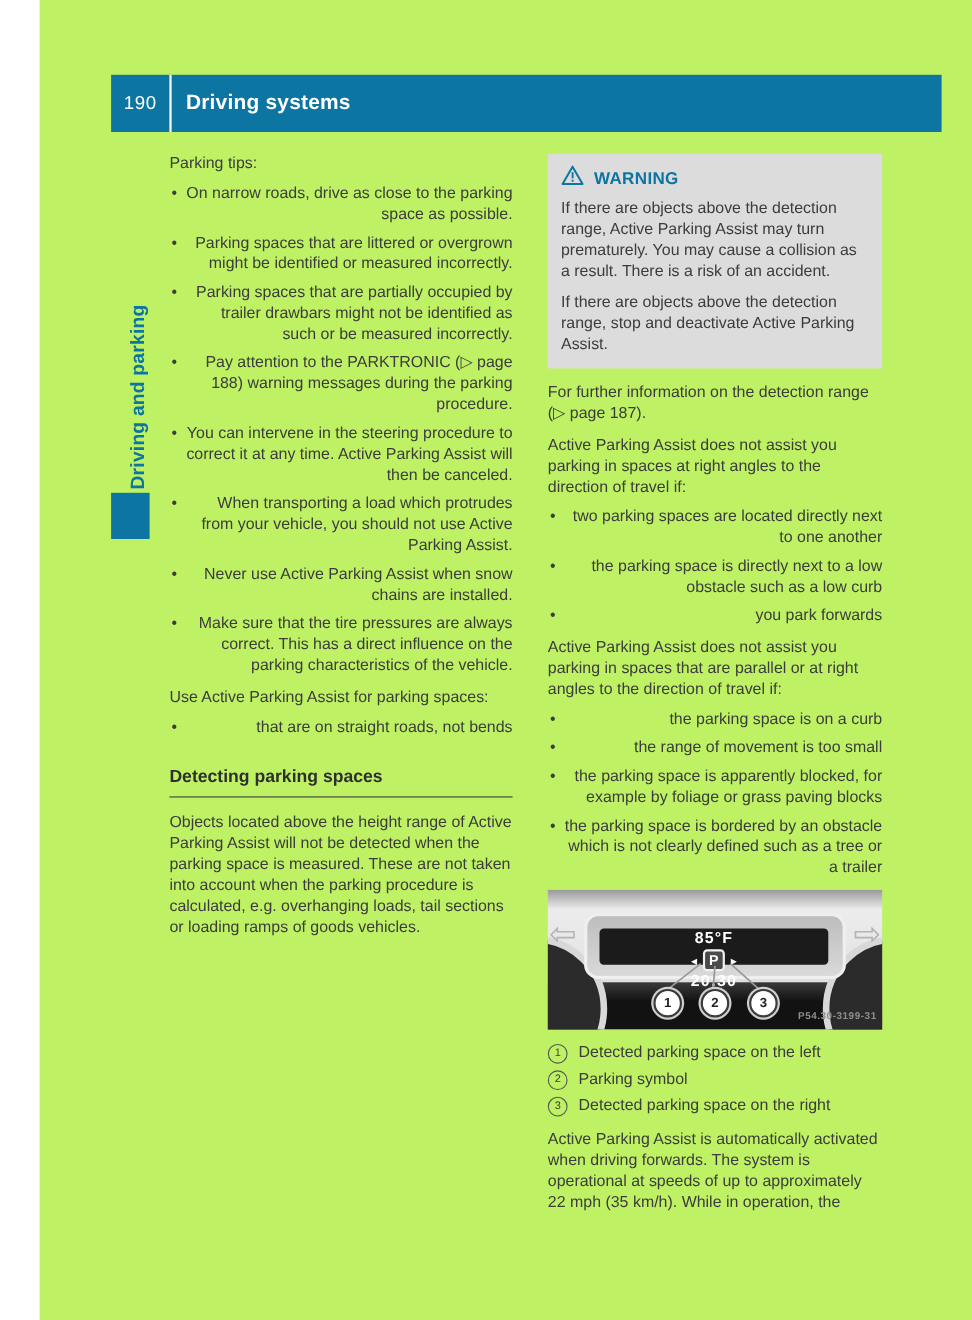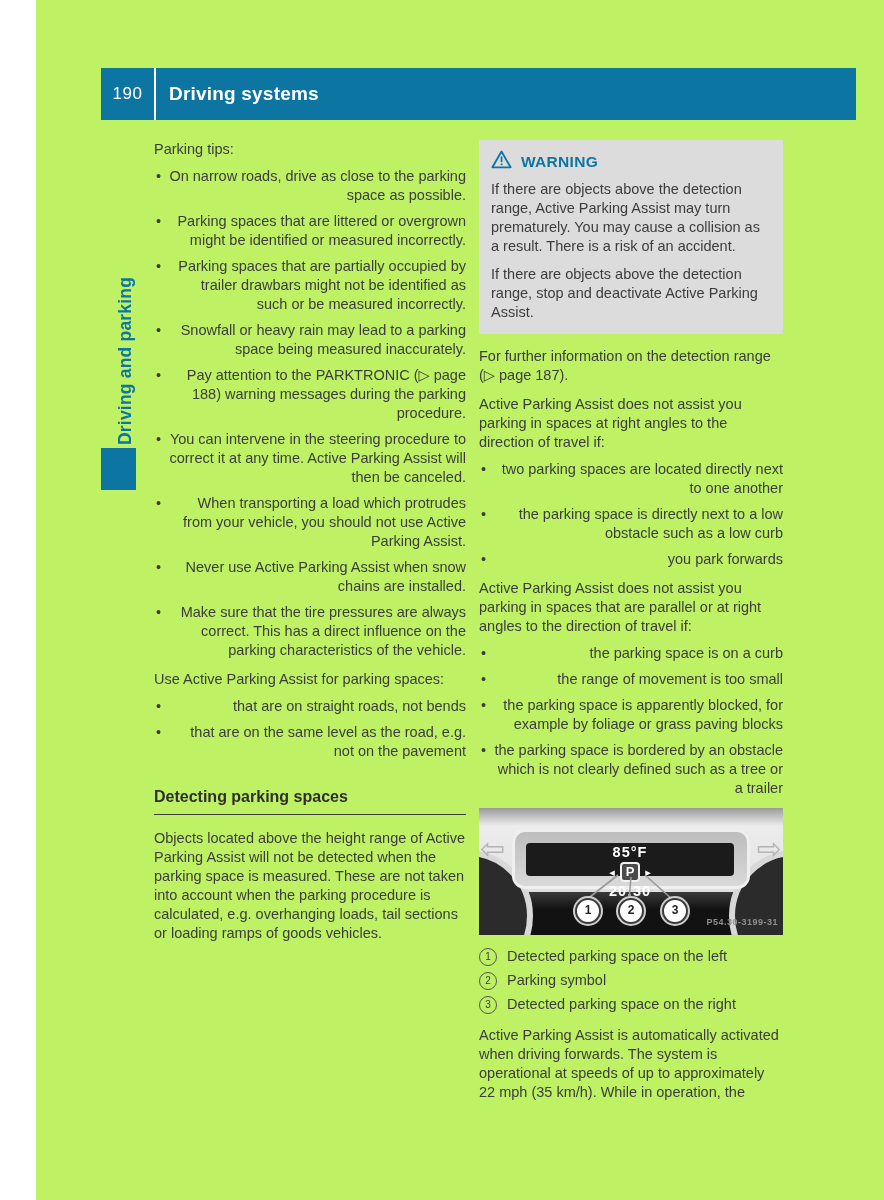--- a/index.html
+++ b/index.html
@@ -27,21 +27,21 @@
     color:#0c75a2; font-weight:bold; font-size:17.5px; white-space:nowrap;
     letter-spacing:0.2px;
   }
   .sidebar-tab {
     position:absolute; left:65px; top:448px; width:35px; height:42px;
     background:#0c75a2;
   }
   
   .col { position:absolute; top:140px; font-size:14.5px; line-height:19px; }
   .col-left  { left:118px; width:312px; }
-  .col-right { left:443px; width:304px; }
+  .col-right { left:462px; width:304px; }
   .col p { margin:0 0 10px; }
   .col p.intro { margin-bottom:8px; }
   ul.blist { list-style:none; margin:0 0 10px; padding:0;text-align:right; }
   ul.blist li { position:relative; padding-left:14px; margin-bottom:7px; }
   ul.blist li::before { content:"•"; position:absolute; left:2px; top:0; }
   .section-heading {
     font-size:16px; font-weight:bold; color:#2e2e2e;
     border-bottom:1px solid #3c3c3c; padding-bottom:8px;
     margin:26px 0 14px;
   }
@@ -125,31 +125,29 @@
 
   <div class="sidebar-label">Driving and parking</div>
   <div class="sidebar-tab"></div>
 
   <div class="col col-left">
     <p class="intro">Parking tips:</p>
     <ul class="blist">
       <li>On narrow roads, drive as close to the parking space as possible.</li>
       <li>Parking spaces that are littered or overgrown might be identified or measured incorrectly.</li>
       <li>Parking spaces that are partially occupied by trailer drawbars might not be identified as such or be measured incorrectly.</li>
-      <li>Snowfall or heavy rain may lead to a parking space being measured inaccurately.</li>
       <li>Pay attention to the PARKTRONIC (▷ page 188) warning messages during the parking procedure.</li>
       <li>You can intervene in the steering procedure to correct it at any time. Active Parking Assist will then be canceled.</li>
       <li>When transporting a load which protrudes from your vehicle, you should not use Active Parking Assist.</li>
       <li>Never use Active Parking Assist when snow chains are installed.</li>
       <li>Make sure that the tire pressures are always correct. This has a direct influence on the parking characteristics of the vehicle.</li>
     </ul>
     <p class="intro">Use Active Parking Assist for parking spaces:</p>
     <ul class="blist">
       <li>that are on straight roads, not bends</li>
-      <li>that are on the same level as the road, e.g. not on the pavement</li>
     </ul>
     <div class="section-heading">Detecting parking spaces</div>
     <p>Objects located above the height range of Active Parking Assist will not be detected when the parking space is measured. These are not taken into account when the parking procedure is calculated, e.g. overhanging loads, tail sections or loading ramps of goods vehicles.</p>
   </div>
 
   <div class="col col-right">
 
     <div class="warning-box">
       <div class="warning-title">
         <span>

